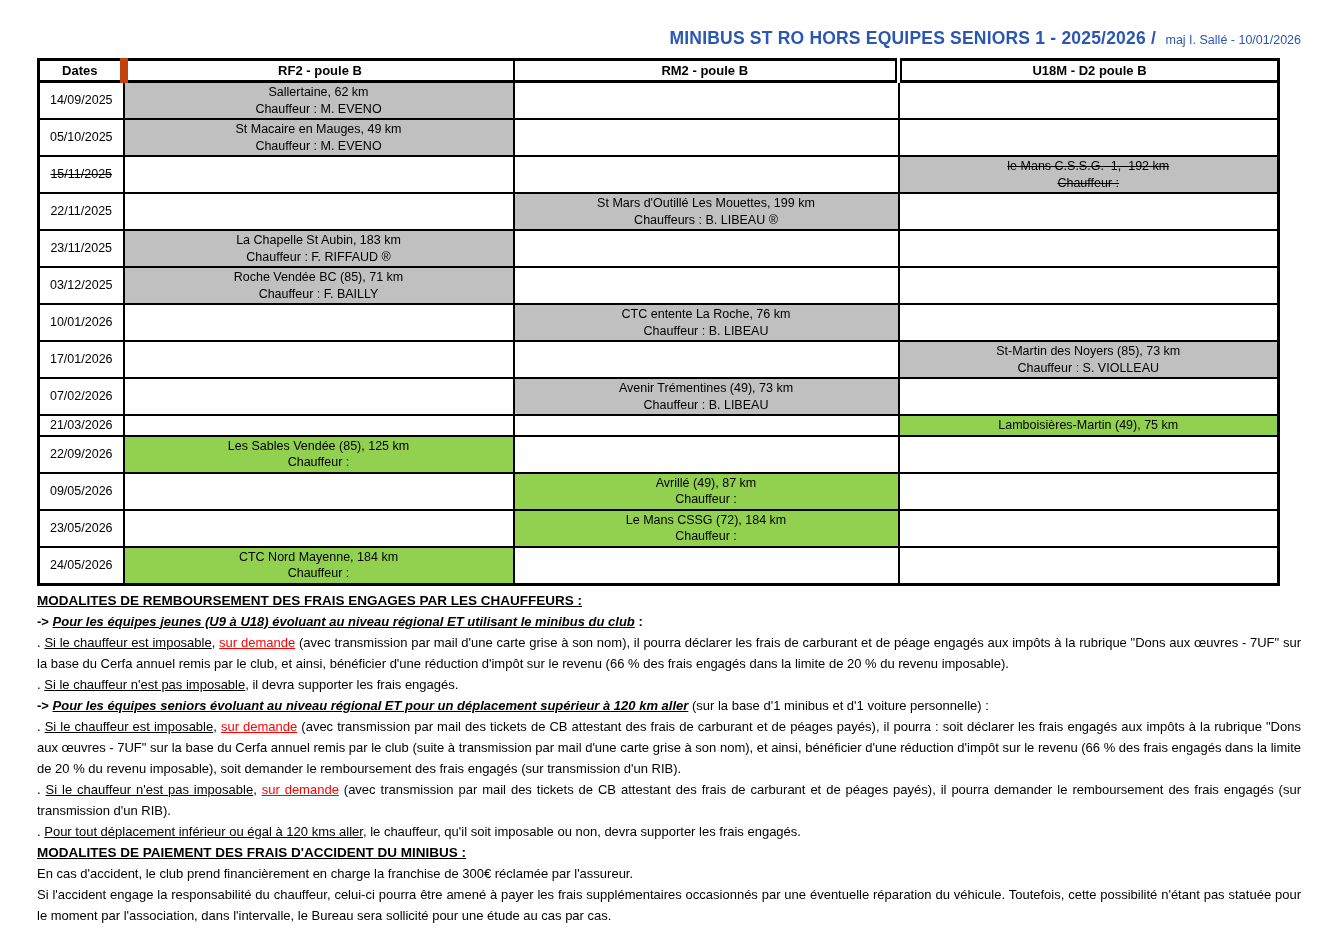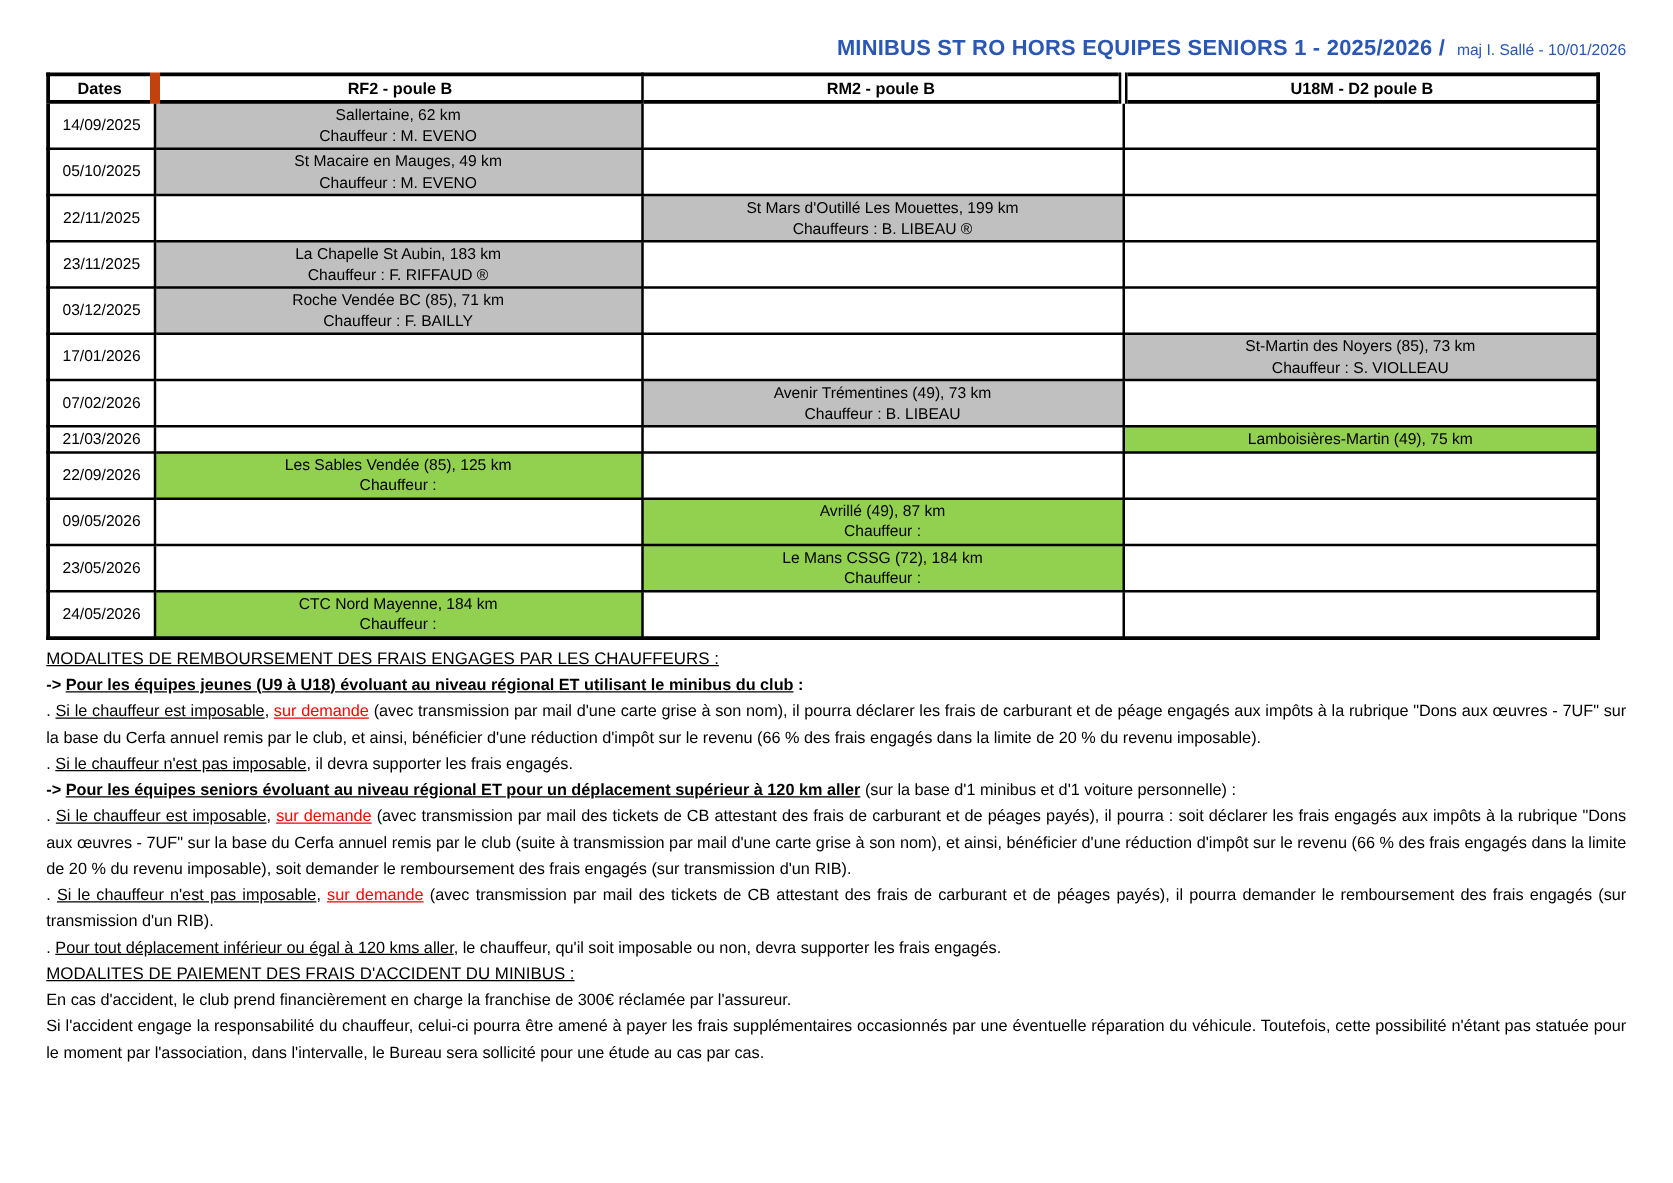--- a/index.html
+++ b/index.html
@@ -53,23 +53,23 @@
 
   
   .notes{width:1264px;margin-top:4px;}
   p.note{margin:0;font-size:13px;line-height:21px;}
   p.note.body{text-align:justify;}
   p.note.heading{text-align:left;font-size:13.5px;}
   p.note.arrow{text-align:left;}
   .s-n{}
   .s-b{font-weight:bold;}
   .s-u{text-decoration:underline;}
-  .s-bu{font-weight:bold;text-decoration:underline;}
+  .s-bu{font-weight:bold;text-decoration:underline;font-style:italic;}
   .s-ru{color:var(--red);text-decoration:underline;}
-  .s-hu{font-weight:normal;text-decoration:underline;}
+  .s-hu{font-weight:bold;text-decoration:underline;}
 </style>
 </head>
 <body>
 
 <div class="page">
 
   <div class="title">
     <span class="title-main">MINIBUS ST RO HORS EQUIPES SENIORS 1 - 2025/2026 /</span>
     <span class="title-sub">maj I. Sallé - 10/01/2026</span>
   </div>
@@ -102,20 +102,29 @@
         <tr>
           <td class="date"><span>05/10/2025</span></td>
           <td class="rf2 bg-gray">
             <div class="cell-line">St Macaire en Mauges, 49 km</div>
             <div class="cell-line">Chauffeur : M. EVENO</div>
           </td>
           <td class="rm2"></td>
           <td class="u18m"></td>
         </tr>
         <tr>
+          <td class="date"><span class="strike">15/11/2025</span></td>
+          <td class="rf2"></td>
+          <td class="rm2"></td>
+          <td class="u18m bg-gray struck">
+            <div class="cell-line">le Mans C.S.S.G.  1,  192 km</div>
+            <div class="cell-line">Chauffeur :</div>
+          </td>
+        </tr>
+        <tr>
           <td class="date"><span>22/11/2025</span></td>
           <td class="rf2"></td>
           <td class="rm2 bg-gray">
             <div class="cell-line">St Mars d'Outillé Les Mouettes, 199 km</div>
             <div class="cell-line">Chauffeurs : B. LIBEAU ®</div>
           </td>
           <td class="u18m"></td>
         </tr>
         <tr>
           <td class="date"><span>23/11/2025</span></td>
@@ -126,20 +135,29 @@
           <td class="rm2"></td>
           <td class="u18m"></td>
         </tr>
         <tr>
           <td class="date"><span>03/12/2025</span></td>
           <td class="rf2 bg-gray">
             <div class="cell-line">Roche Vendée BC (85), 71 km</div>
             <div class="cell-line">Chauffeur : F. BAILLY</div>
           </td>
           <td class="rm2"></td>
+          <td class="u18m"></td>
+        </tr>
+        <tr>
+          <td class="date"><span>10/01/2026</span></td>
+          <td class="rf2"></td>
+          <td class="rm2 bg-gray">
+            <div class="cell-line">CTC entente La Roche, 76 km</div>
+            <div class="cell-line">Chauffeur : B. LIBEAU</div>
+          </td>
           <td class="u18m"></td>
         </tr>
         <tr>
           <td class="date"><span>17/01/2026</span></td>
           <td class="rf2"></td>
           <td class="rm2"></td>
           <td class="u18m bg-gray">
             <div class="cell-line">St-Martin des Noyers (85), 73 km</div>
             <div class="cell-line">Chauffeur : S. VIOLLEAU</div>
           </td>

